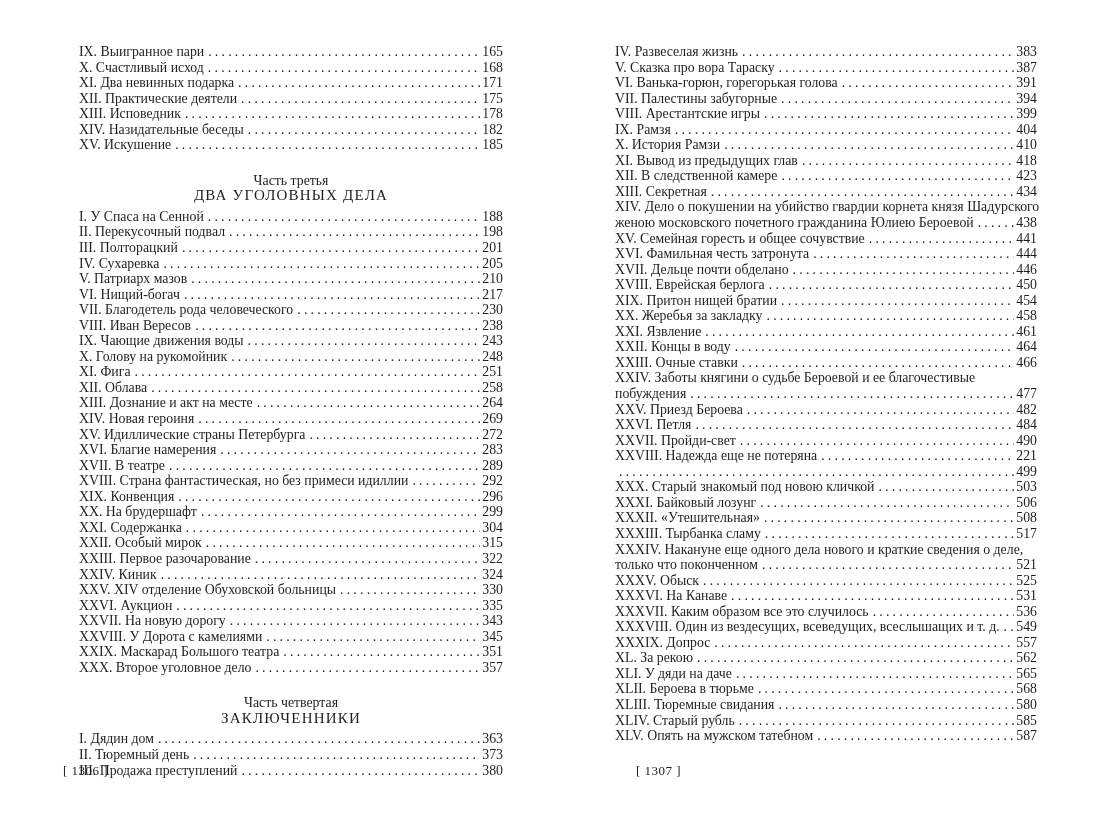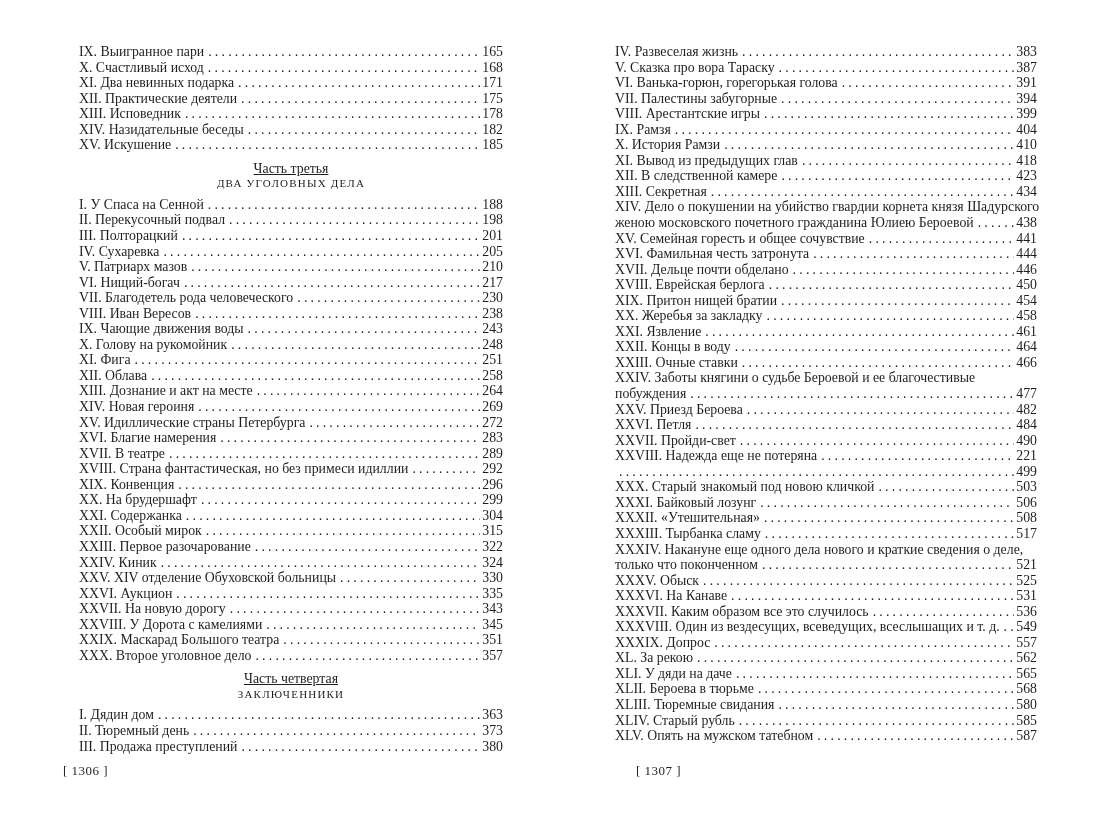--- a/index.html
+++ b/index.html
@@ -37,25 +37,25 @@
     white-space: nowrap;
     margin: 0 2px 0 4px;
   }
   .leader::after {
     content: "..........................................................................................................................";
     letter-spacing: 3.2px;
   }
   .page-num { flex: 0 0 auto; text-align: right; }
 
   .heading { text-align: center; white-space: nowrap; }
-  .part { margin-top: 8px; text-decoration: underline; }
+  .part { margin-top: 20px; }
   .part_title {
     letter-spacing: 1.2px;
     margin-bottom: 5px;
-    font-size: 11px;
+    font-size: 15px;
   }
 
   .footer {
     position: absolute;
     top: 763px;
     font-size: 13px;
     letter-spacing: 0.5px;
   }
   #footer-left  { left: 63px;  width: 424px; }
   #footer-right { left: 636px; width: 422px; }

